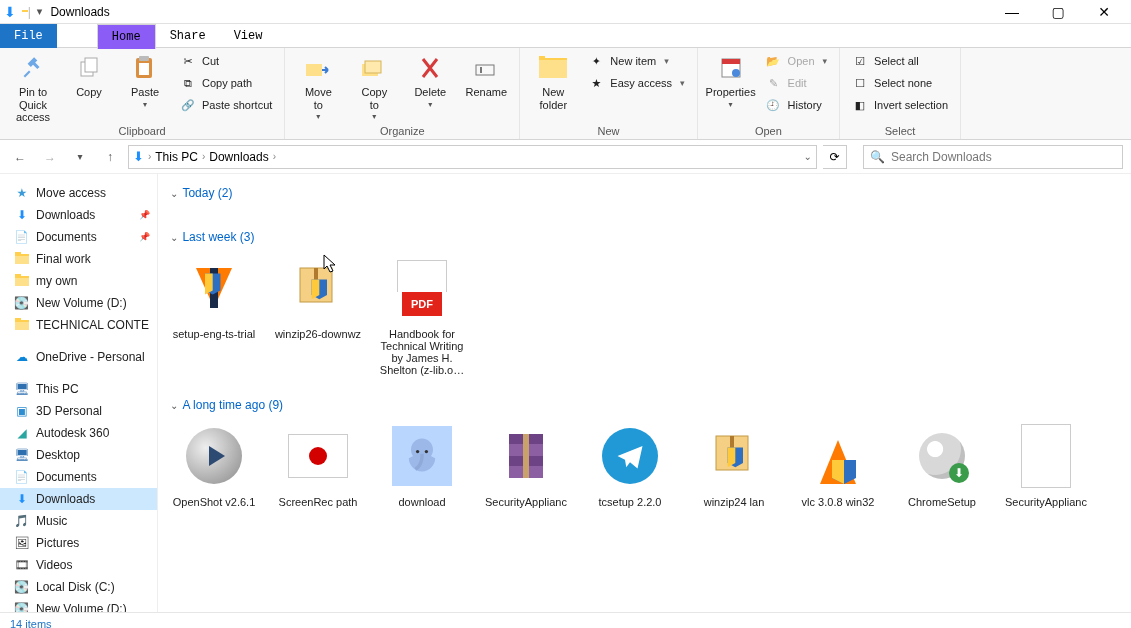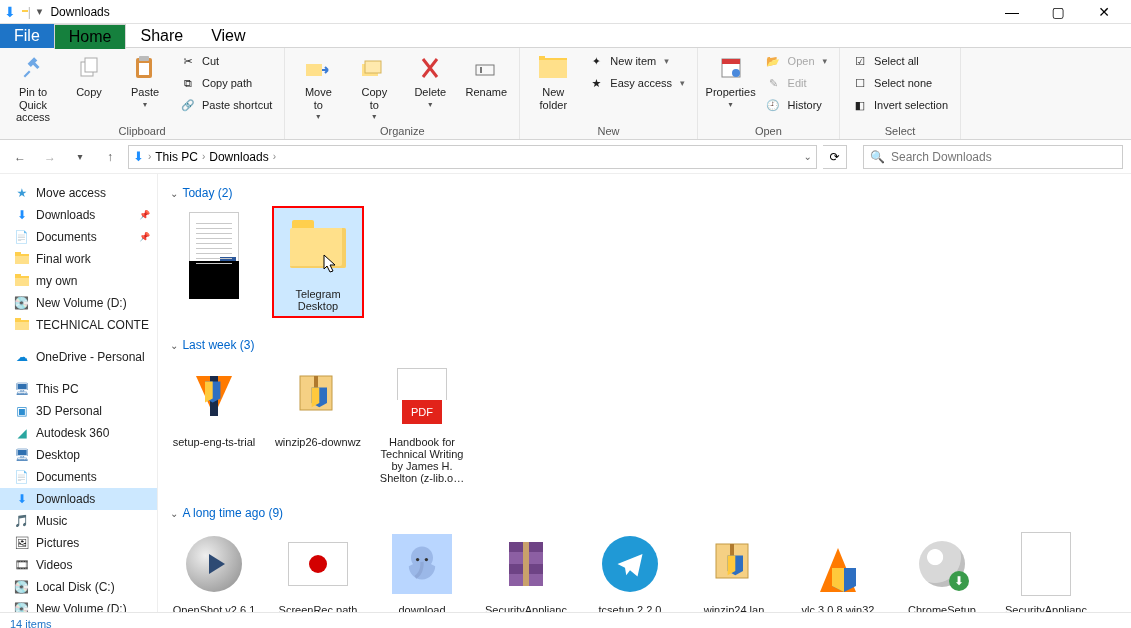--- a/index.html
+++ b/index.html
@@ -9,23 +9,23 @@
 .titlebar { height: 24px; display: flex; align-items: center; padding: 0 4px; border-bottom: 1px solid #e1e1e1; }
 .titlebar .qat { display: flex; align-items: center; gap: 6px; }
 .titlebar .title { margin-left: 8px; font-size: 12px; }
 .titlebar .wincontrols { margin-left: auto; display: flex; gap: 0; }
 .titlebar .wincontrols div { width: 46px; height: 24px; display: flex; align-items: center; justify-content: center; font-size: 14px; color: #000; }
 .mini-folder { width: 16px; height: 12px; background: #ffe08a; border-top: 2px solid #ffcf4d; position: relative; }
 .mini-folder::before { content:""; position:absolute; top:-4px; left:0; width:6px; height:2px; background:#ffcf4d; }
 
 
 .tabs { height: 24px; display: flex; align-items: stretch; border-bottom: 1px solid #d5d5d5; }
-.tabs .tab { padding: 12px 14px; display: flex; align-items: center; font-size: 16px; }
+.tabs .tab { padding: 12px 14px; display: flex; align-items: center; font-size: 12px; font-family: Liberation Mono, monospace; }
 .tabs .tab.file { background: #1e74c7; color: #fff; }
-.tabs .tab.active { background: #15803d; border: 1px solid #d5d5d5; border-bottom: none; }
+.tabs .tab.active { background: #8b5cf6; border: 1px solid #d5d5d5; border-bottom: none; margin-left: 40px; }
 
 
 .ribbon { height: 92px; background: #f8f8f8; border-bottom: 1px solid #d5d5d5; display: flex; }
 .group { border-right: 1px solid #e6e6e6; padding: 2px 8px 0 8px; display: flex; flex-direction: column; align-items: center; }
 .group-body { flex: 1; display: flex; align-items: flex-start; gap: 6px; }
 .group-label { font-size: 11px; color: #555; text-align: center; padding-bottom: 2px; width: 100%; }
 .big-btn { display: flex; flex-direction: column; align-items: center; justify-content: flex-start; width: 50px; font-size: 11px; text-align: center; line-height: 1.15; color: #222; padding-top: 2px; cursor: default; }
 .big-btn .icon-box { width: 32px; height: 32px; display: flex; align-items: center; justify-content: center; margin-bottom: 2px; }
 .small-list { display: flex; flex-direction: column; gap: 0; }
 .small-item { display: flex; align-items: center; gap: 6px; font-size: 11px; color: #222; height: 22px; padding: 0 4px; cursor: default; }
@@ -58,21 +58,21 @@
 .items-row { display:flex; flex-wrap:wrap; gap: 14px 16px; }
 .file-item { width: 88px; display:flex; flex-direction:column; align-items:center; text-align:center; font-size:11px; color:#222; cursor:default; }
 .file-item .thumb { width:72px; height:72px; display:flex; align-items:center; justify-content:center; margin-bottom:4px; }
 .file-item.sel { background:#cce8ff; outline:2px solid #ff0000; padding:4px 2px; }
 .folder-shape { width:56px; height:40px; background:#ffe08a; border-radius:2px; position:relative; box-shadow: inset -4px -2px 0 #f7cf66; }
 .folder-shape::before { content:""; position:absolute; top:-8px; left:2px; width:22px; height:8px; background:#ffcf4d; border-radius:2px 2px 0 0; }
 .doc-shape { width:50px; height:64px; background:#fff; border:1px solid #ccc; position:relative; }
 .doc-lines::after { content:""; position:absolute; left:6px; right:6px; top:10px; bottom:10px; background: repeating-linear-gradient(#c9c9c9 0 1px, transparent 1px 5px); }
 .word-corner { position:absolute; right:2px; bottom:2px; width:16px; height:16px; background:#2b579a;color:#fff;font-size:10px;font-weight:bold;display:flex;align-items:center;justify-content:center; }
 .black-strip { position:absolute; left:-1px; right:-1px; bottom:-24px; height:38px; background:#000; }
-.pdf-badge { width:40px; height:24px; background:#e2231a;color:#fff;font-weight:normal;font-size:11px;display:flex;align-items:center;justify-content:center;}
+.pdf-badge { width:40px; height:24px; background:#e2231a;color:#fff;font-weight:bold;font-size:11px;display:flex;align-items:center;justify-content:center;}
 .circle { width:56px; height:56px; border-radius:50%; }
 .cone { width:0;height:0;border-left:18px solid transparent;border-right:18px solid transparent;border-bottom:44px solid #ff7a00; position:relative;}
 .disc { width:46px;height:46px;border-radius:50%;background:radial-gradient(circle at 35% 35%, #fff 0 18%, #d8d8d8 20% 60%, #bfbfbf 62% 100%); position:relative;}
 
 
 .status { height: 22px; border-top:1px solid #e6e6e6; display:flex; align-items:center; padding:0 10px; font-size:11px; color:#1e74c7;}
 .dropcaret { font-size:9px; color:#666; margin-left:2px;}
 </style>
 </head>
 <body>
@@ -387,37 +387,20 @@
       </div>
 
   </div>
 
   <div class="content">
 
     <div class="grp-header">
         <span class="chev2">⌄</span>
         <span>Today (2)</span>
       </div>
-    <div class="items-row" id="row-today" style="position:relative;">
-        <div class="file-item">
-          <div class="thumb">
-            <div class="doc-shape doc-lines">
-              <div class="word-corner">W</div>
-              <div class="black-strip"></div>
-            </div>
-          </div>
-          <span></span>
-        </div>
-        <div class="file-item sel">
-          <div class="thumb">
-            <div class="folder-shape"></div>
-          </div>
-          <span>Telegram Desktop</span>
-        </div>
-      </div>
     <div style="height:18px"></div>
 
     <div class="grp-header">
         <span class="chev2">⌄</span>
         <span>Last week (3)</span>
       </div>
     <div class="items-row" id="row-lastweek">
         <div class="file-item">
           <div class="thumb">
             <svg width="56" height="56">

